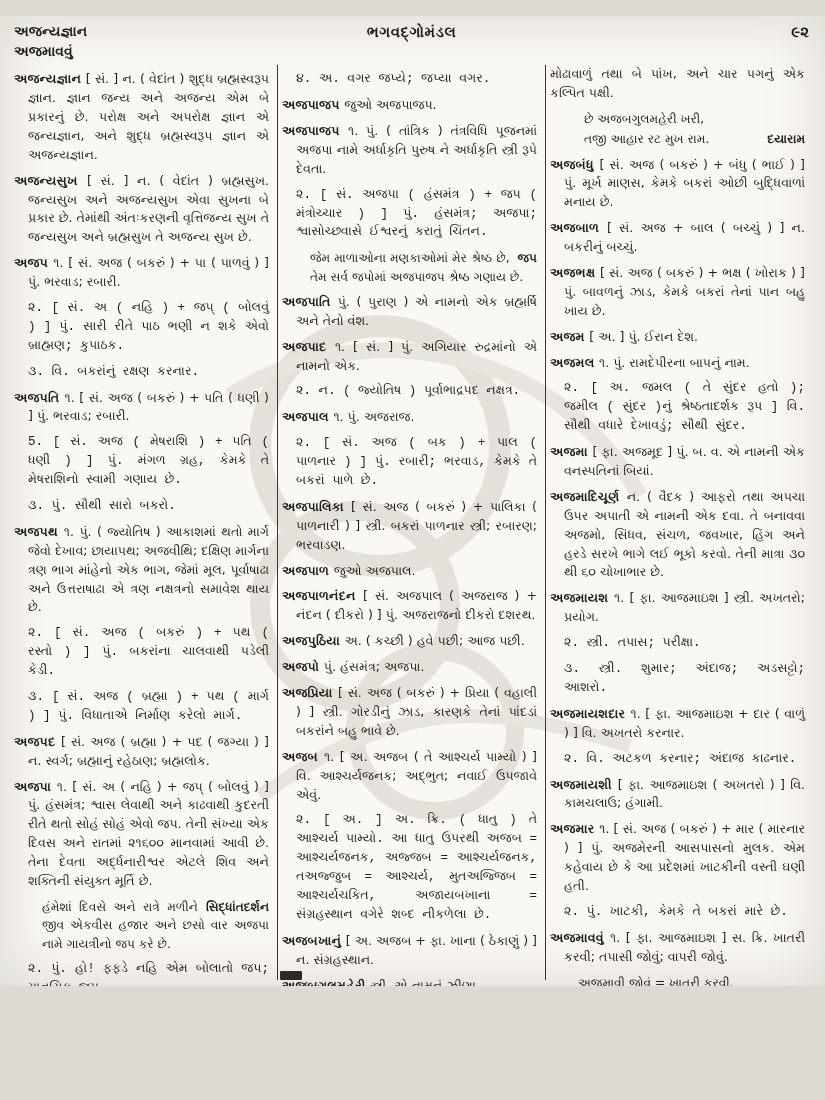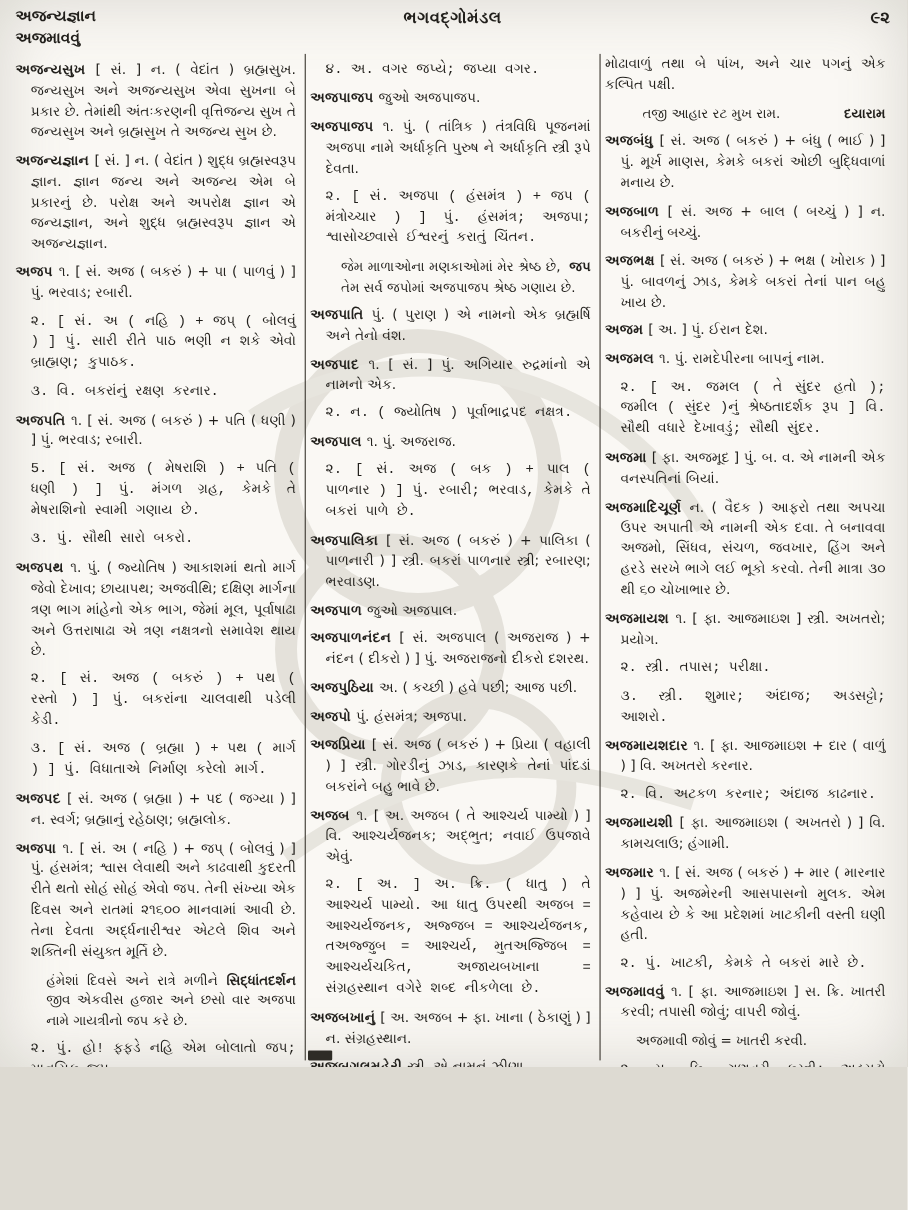--- a/index.html
+++ b/index.html
@@ -1,19 +1,19 @@
 <!DOCTYPE html>
 <html lang="gu"><head>
 <meta charset="utf-8">
 <style>
   html,body{margin:0;padding:0;background:#dddad2;}
   .page{
     position:relative;
     width:825px;height:970px;
-    margin:0 auto;
+    margin:16px auto;
     background:#faf8f4;
     box-shadow:inset 0 0 60px rgba(120,115,100,.25);
     overflow:hidden;
     font-family:"DejaVu Sans","Liberation Sans",sans-serif;
     color:#211f1b;
   }
   .inner{position:relative;z-index:2;padding:6px 12px 0 14px;height:100%;box-sizing:border-box;display:flex;flex-direction:column;}
   header{display:flex;align-items:flex-start;font-weight:700;font-size:14px;line-height:1.4;margin-bottom:2px;}
   .guide{width:200px;}
   .guide div{white-space:nowrap;}
@@ -56,22 +56,22 @@
       <div class="guide">
         <div>અજન્યજ્ઞાન</div>
         <div>અજમાવવું</div>
       </div>
       <div class="title">ભગવદ્ગોમંડલ</div>
       <div class="pagenum">૯૨</div>
     </header>
 
     <main class="columns">
       <section class="col">
+          <p class="entry"><b class="hw">અજન્યજ્ઞાન </b>[ સં. ] ન. ( વેદાંત ) શુદ્ધ બ્રહ્મસ્વરૂપ જ્ઞાન. જ્ઞાન જન્ય અને અજન્ય એમ બે પ્રકારનું છે. પરોક્ષ અને અપરોક્ષ જ્ઞાન એ જન્યજ્ઞાન, અને શુદ્ધ બ્રહ્મસ્વરૂપ જ્ઞાન એ અજન્યજ્ઞાન.</p>
           <p class="entry"><b class="hw">અજન્યસુખ </b>[ સં. ] ન. ( વેદાંત ) બ્રહ્મસુખ. જન્યસુખ અને અજન્યસુખ એવા સુખના બે પ્રકાર છે. તેમાંથી અંતઃકરણની વૃત્તિજન્ય સુખ તે જન્યસુખ અને બ્રહ્મસુખ તે અજન્ય સુખ છે.</p>
-          <p class="entry"><b class="hw">અજન્યજ્ઞાન </b>[ સં. ] ન. ( વેદાંત ) શુદ્ધ બ્રહ્મસ્વરૂપ જ્ઞાન. જ્ઞાન જન્ય અને અજન્ય એમ બે પ્રકારનું છે. પરોક્ષ અને અપરોક્ષ જ્ઞાન એ જન્યજ્ઞાન, અને શુદ્ધ બ્રહ્મસ્વરૂપ જ્ઞાન એ અજન્યજ્ઞાન.</p>
           <p class="entry"><b class="hw">અજપ </b>૧. [ સં. અજ ( બકરું ) + પા ( પાળવું ) ] પું. ભરવાડ; રબારી.</p>
           <p class="sense">૨. [ સં. અ ( નહિ ) + જપ્ ( બોલવું ) ] પું. સારી રીતે પાઠ ભણી ન શકે એવો બ્રાહ્મણ; કુપાઠક.</p>
           <p class="sense">૩. વિ. બકરાંનું રક્ષણ કરનાર.</p>
           <p class="entry"><b class="hw">અજપતિ </b>૧. [ સં. અજ ( બકરું ) + પતિ ( ધણી ) ] પું. ભરવાડ; રબારી.</p>
           <p class="sense">5. [ સં. અજ ( મેષરાશિ ) + પતિ ( ધણી ) ] પું. મંગળ ગ્રહ, કેમકે તે મેષરાશિનો સ્વામી ગણાય છે.</p>
           <p class="sense">૩. પું. સૌથી સારો બકરો.</p>
           <p class="entry"><b class="hw">અજપથ </b>૧. પું. ( જ્યોતિષ ) આકાશમાં થતો માર્ગ જેવો દેખાવ; છાયાપથ; અજવીથિ; દક્ષિણ માર્ગના ત્રણ ભાગ માંહેનો એક ભાગ, જેમાં મૂલ, પૂર્વાષાઢા અને ઉત્તરાષાઢા એ ત્રણ નક્ષત્રનો સમાવેશ થાય છે.</p>
           <p class="sense">૨. [ સં. અજ ( બકરું ) + પથ ( રસ્તો ) ] પું. બકરાંના ચાલવાથી પડેલી કેડી.</p>
           <p class="sense">૩. [ સં. અજ ( બ્રહ્મા ) + પથ ( માર્ગ ) ] પું. વિધાતાએ નિર્માણ કરેલો માર્ગ.</p>
           <p class="entry"><b class="hw">અજપદ </b>[ સં. અજ ( બ્રહ્મા ) + પદ ( જગ્યા ) ] ન. સ્વર્ગ; બ્રહ્માનું રહેઠાણ; બ્રહ્મલોક.</p>
@@ -99,20 +99,21 @@
           <p class="entry"><b class="hw">અજપો </b>પું. હંસમંત્ર; અજપા.</p>
           <p class="entry"><b class="hw">અજપ્રિયા </b>[ સં. અજ ( બકરું ) + પ્રિયા ( વહાલી ) ] સ્ત્રી. ગોરડીનું ઝાડ, કારણકે તેનાં પાંદડાં બકરાંને બહુ ભાવે છે.</p>
           <p class="entry"><b class="hw">અજબ </b>૧. [ અ. અજબ ( તે આશ્ચર્ય પામ્યો ) ] વિ. આશ્ચર્યજનક; અદ્ભુત; નવાઈ ઉપજાવે એવું.</p>
           <p class="sense">૨. [ અ. ] અ. ક્રિ. ( ધાતુ ) તે આશ્ચર્ય પામ્યો. આ ધાતુ ઉપરથી અજબ = આશ્ચર્યજનક, અજ્જબ = આશ્ચર્યજનક, તઅજ્જુબ = આશ્ચર્ય, મુતઅજ્જિબ = આશ્ચર્યચકિત, અજાયબખાના = સંગ્રહસ્થાન વગેરે શબ્દ નીકળેલા છે.</p>
           <p class="entry"><b class="hw">અજબખાનું </b>[ અ. અજબ + ફા. ખાના ( ઠેકાણું ) ] ન. સંગ્રહસ્થાન.</p>
           <p class="entry"><b class="hw">અજબગુલમહેરી </b>સ્ત્રી. એ નામનું ઝીણા</p>
         </section>
       <div class="rule"></div>
       <section class="col">
           <p class="cont">મોઢાવાળું તથા બે પાંખ, અને ચાર પગનું એક કલ્પિત પક્ષી.</p>
+          <p class="verse">છે અજબગુલમહેરી ખરી,</p>
           <p class="verse"><span class="src">દયારામ</span>તજી આહાર રટ મુખ રામ.</p>
           <p class="entry"><b class="hw">અજબંધુ </b>[ સં. અજ ( બકરું ) + બંધુ ( ભાઈ ) ] પું. મૂર્ખ માણસ, કેમકે બકરાં ઓછી બુદ્ધિવાળાં મનાય છે.</p>
           <p class="entry"><b class="hw">અજબાળ </b>[ સં. અજ + બાલ ( બચ્ચું ) ] ન. બકરીનું બચ્ચું.</p>
           <p class="entry"><b class="hw">અજભક્ષ </b>[ સં. અજ ( બકરું ) + ભક્ષ ( ખોરાક ) ] પું. બાવળનું ઝાડ, કેમકે બકરાં તેનાં પાન બહુ ખાય છે.</p>
           <p class="entry"><b class="hw">અજમ </b>[ અ. ] પું. ઈરાન દેશ.</p>
           <p class="entry"><b class="hw">અજમલ </b>૧. પું. રામદેપીરના બાપનું નામ.</p>
           <p class="sense">૨. [ અ. જમલ ( તે સુંદર હતો ); જમીલ ( સુંદર )નું શ્રેષ્ઠતાદર્શક રૂપ ] વિ. સૌથી વધારે દેખાવડું; સૌથી સુંદર.</p>
           <p class="entry"><b class="hw">અજમા </b>[ ફા. અજમૂદ ] પું. બ. વ. એ નામની એક વનસ્પતિનાં બિયાં.</p>
           <p class="entry"><b class="hw">અજમાદિચૂર્ણ </b>ન. ( વૈદક ) આફરો તથા અપચા ઉપર અપાતી એ નામની એક દવા. તે બનાવવા અજમો, સિંધવ, સંચળ, જવખાર, હિંગ અને હરડે સરખે ભાગે લઈ ભૂકો કરવો. તેની માત્રા ૩૦ થી ૬૦ ચોખાભાર છે.</p>
           <p class="entry"><b class="hw">અજમાયશ </b>૧. [ ફા. આજમાઇશ ] સ્ત્રી. અખતરો; પ્રયોગ.</p>

